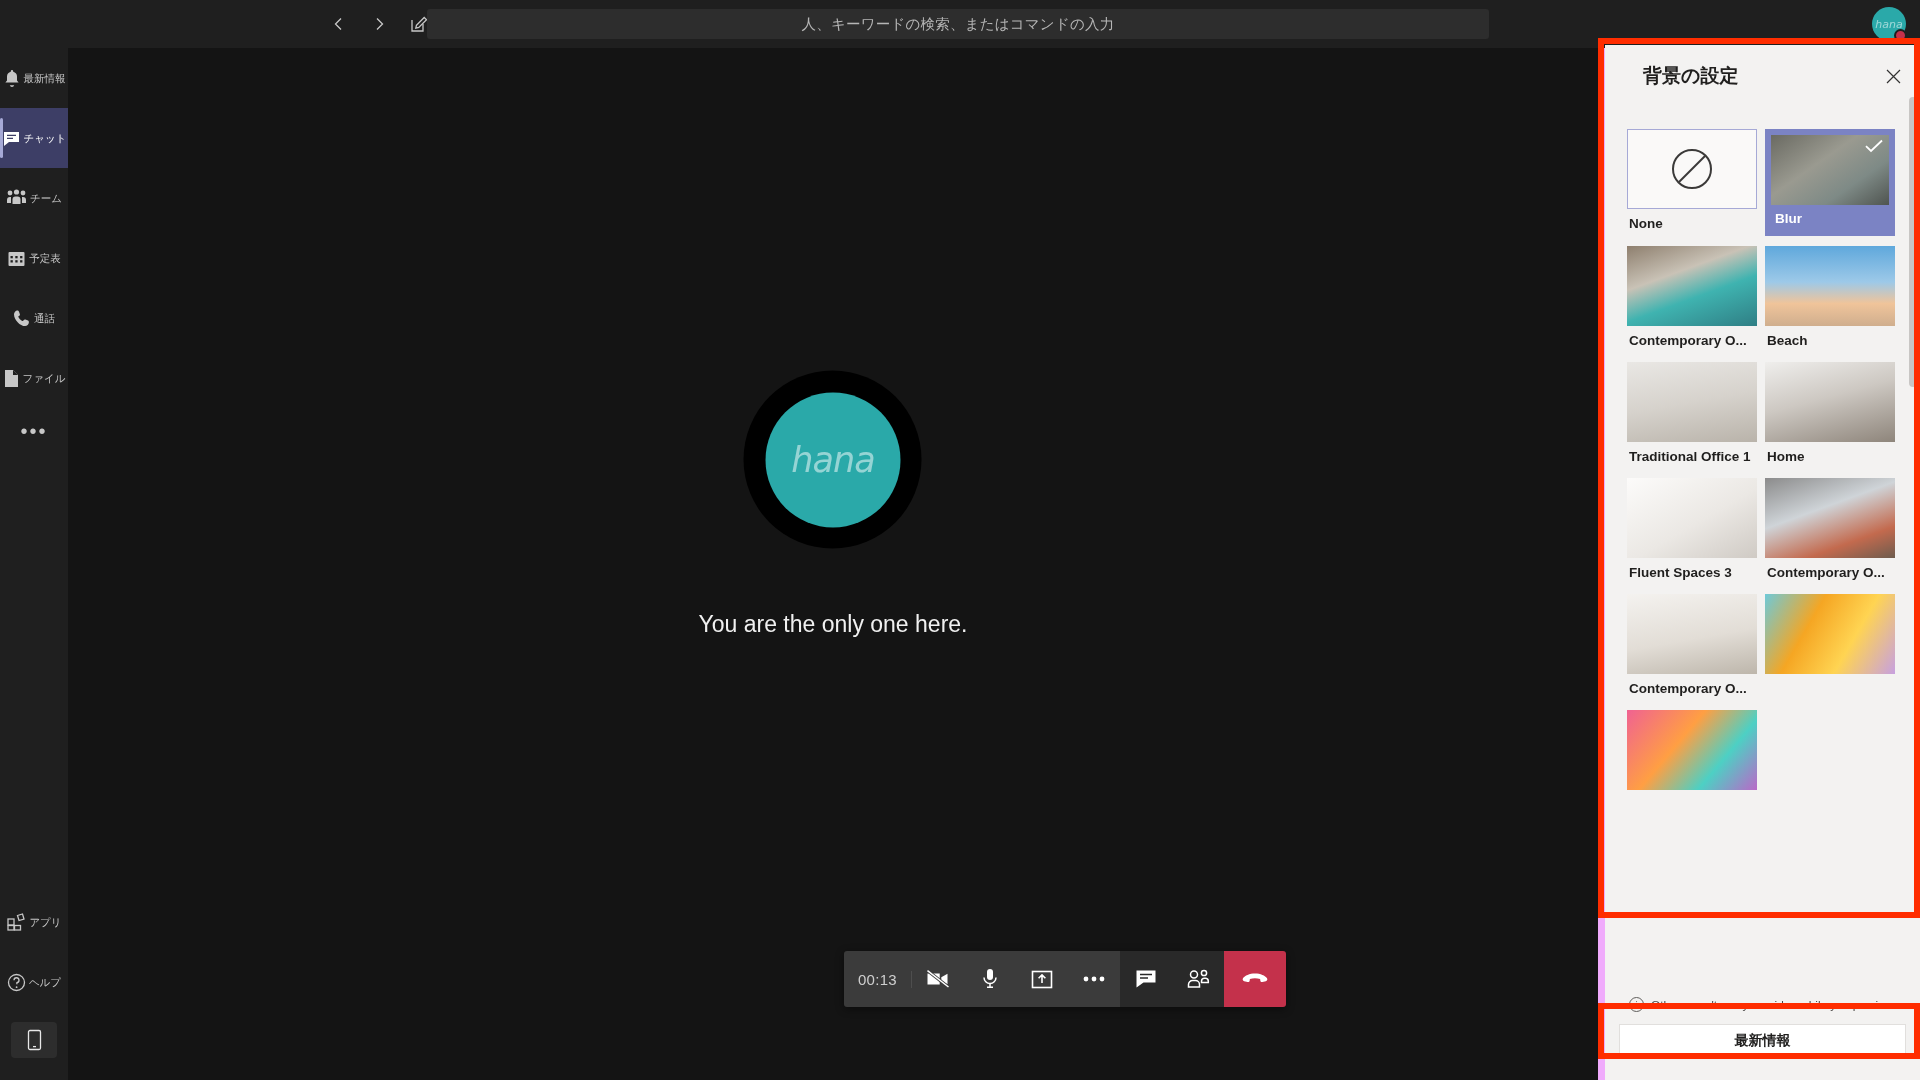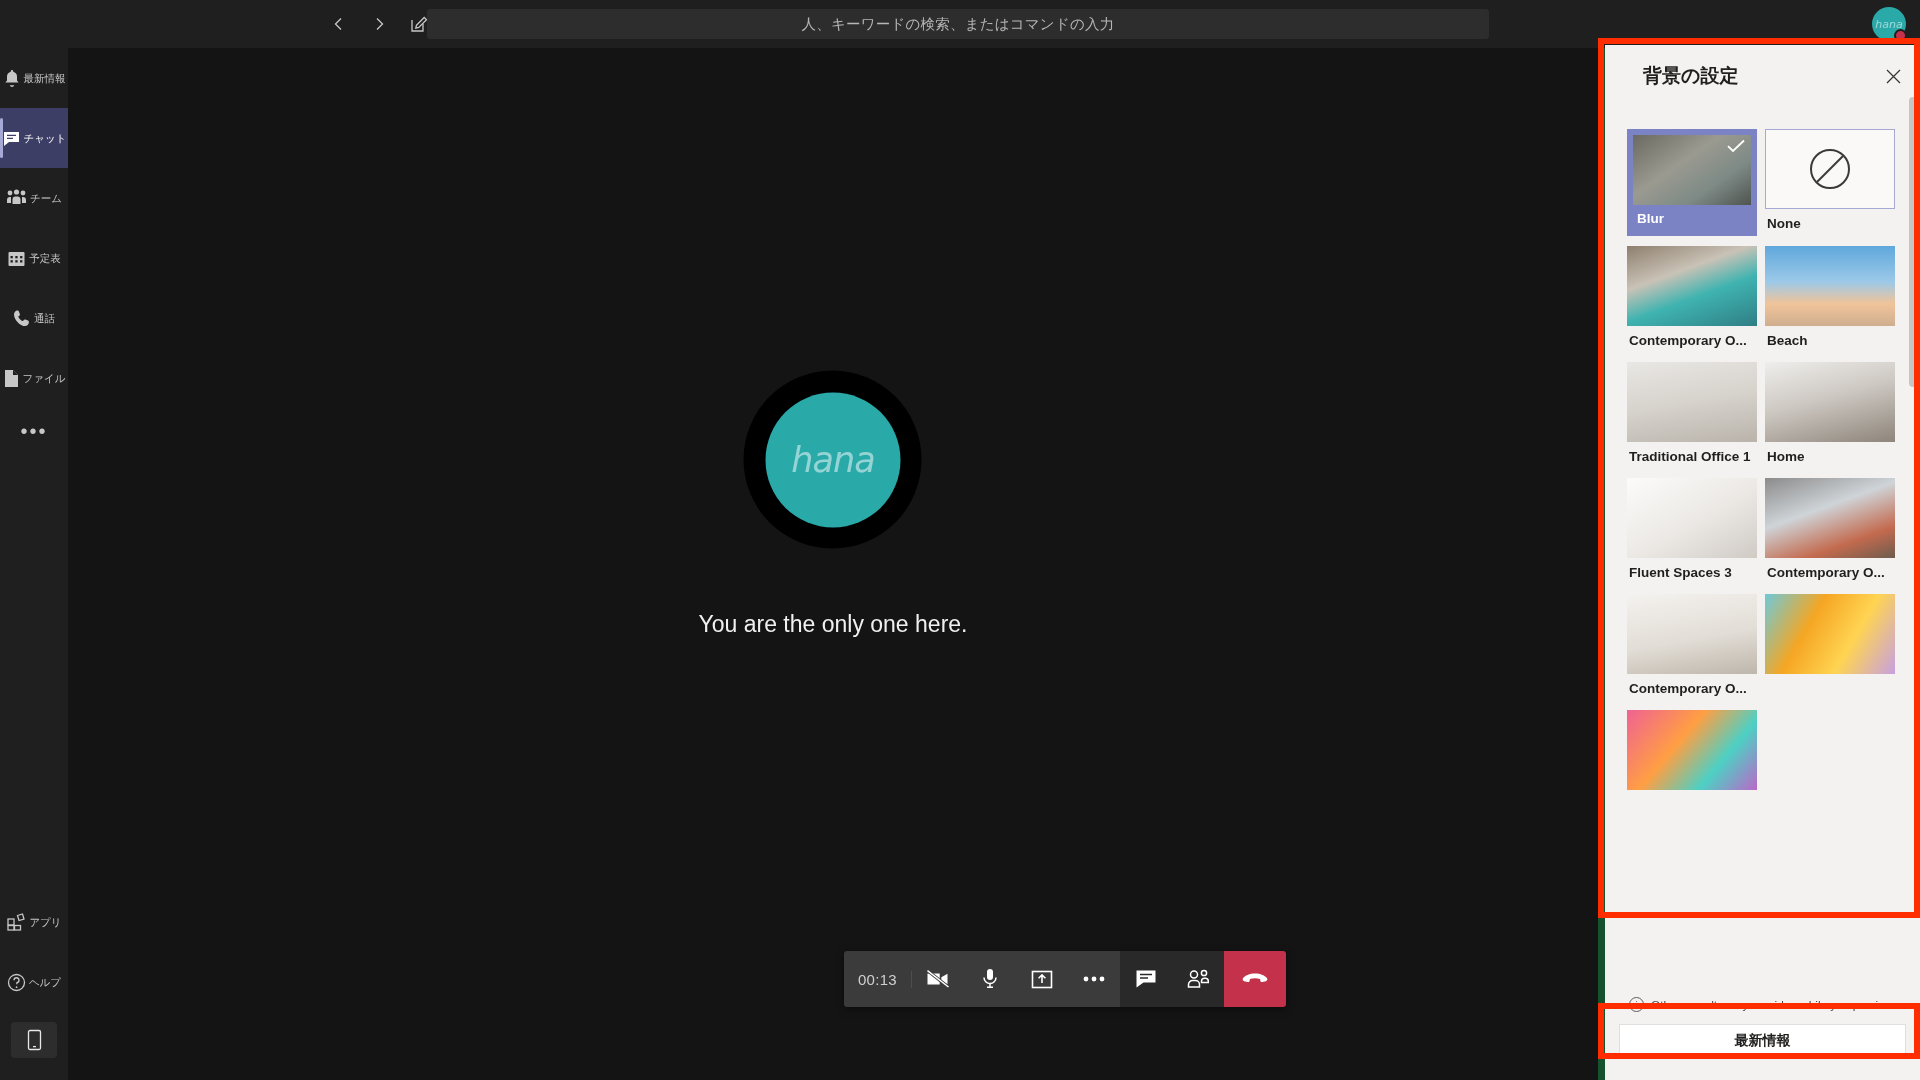--- a/index.html
+++ b/index.html
@@ -2,21 +2,21 @@
 <html><head>
 <meta charset="utf-8">
 <style>
   * { box-sizing: border-box; margin: 0; padding: 0; }
   html, body {
     width: 1920px; height: 1080px;
     background: #1f1f1f;
     font-family: "Liberation Sans", "DejaVu Sans", sans-serif;
     overflow: hidden;
   }
-  #app { position: relative; width: 1920px; height: 1080px; background: #14532d; }
+  #app { position: relative; width: 1920px; height: 1080px; background: #f0abfc; }
 
   
   .topbar {
     position: absolute; top: 0; left: 0; width: 1920px; height: 48px;
     background: #1f1f1f; display: flex; align-items: center;
   }
   .nav-btns { position: absolute; left: 325px; display: flex; align-items: center; gap: 12px; }
   .navicon {
     width: 28px; height: 28px; display: flex; align-items: center; justify-content: center;
     color: #c8c8c8; cursor: pointer;
@@ -393,41 +393,41 @@
       <div class="panel-close">
         <svg width="15" height="15" viewBox="0 0 15 15" fill="none" stroke="currentColor" stroke-width="1.2">
             <path d="M1 1 14 14M14 1 1 14"></path>
           </svg>
       </div>
     </div>
 
     <div class="gallery">
       <div class="grid">
 
+        <div class="tile none">
+          <div class="tile-img">
+            <svg width="42" height="42" viewBox="0 0 42 42" fill="none" stroke="#3b3a39" stroke-width="2">
+                <circle cx="21" cy="21" r="19"></circle>
+                <path d="M8 34 34 8"></path>
+              </svg>
+          </div>
+          <div class="tile-lbl">None</div>
+        </div>
+
         <div class="tile selected">
           <div class="tile-img blurbg">
             <span class="tile-check">
               <svg width="18" height="14" viewBox="0 0 18 14" fill="none" stroke="currentColor" stroke-width="1.8">
                   <path d="M1 7.2 6 12 17 1.5"></path>
                 </svg>
             </span>
           </div>
           <div class="tile-lbl">Blur</div>
         </div>
 
-        <div class="tile none">
-          <div class="tile-img">
-            <svg width="42" height="42" viewBox="0 0 42 42" fill="none" stroke="#3b3a39" stroke-width="2">
-                <circle cx="21" cy="21" r="19"></circle>
-                <path d="M8 34 34 8"></path>
-              </svg>
-          </div>
-          <div class="tile-lbl">None</div>
-        </div>
-
         <div class="tile">
           <div class="tile-img th1"></div>
           <div class="tile-lbl">Contemporary O...</div>
         </div>
 
         <div class="tile">
           <div class="tile-img th2"></div>
           <div class="tile-lbl">Beach</div>
         </div>
 

